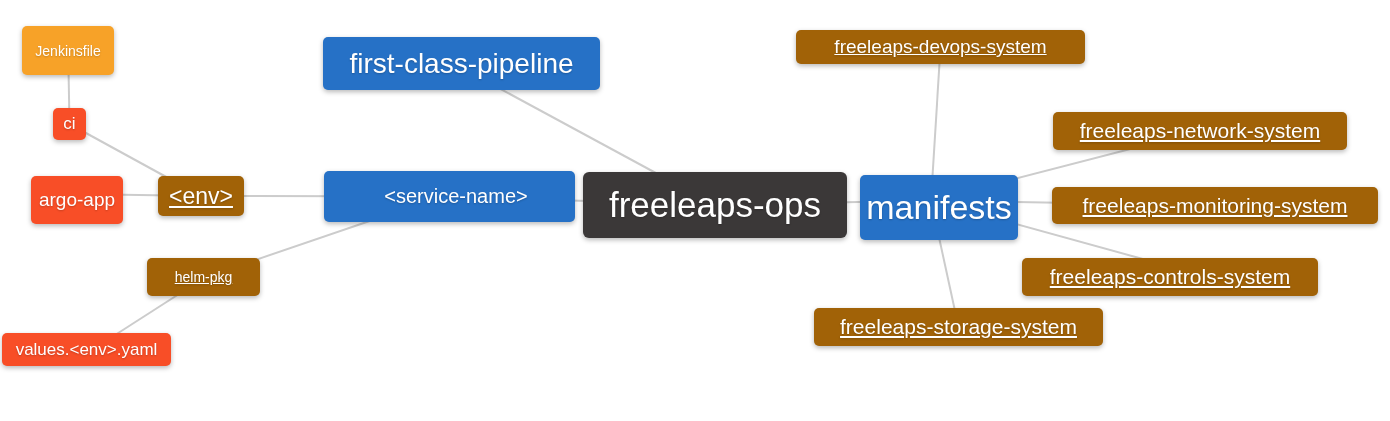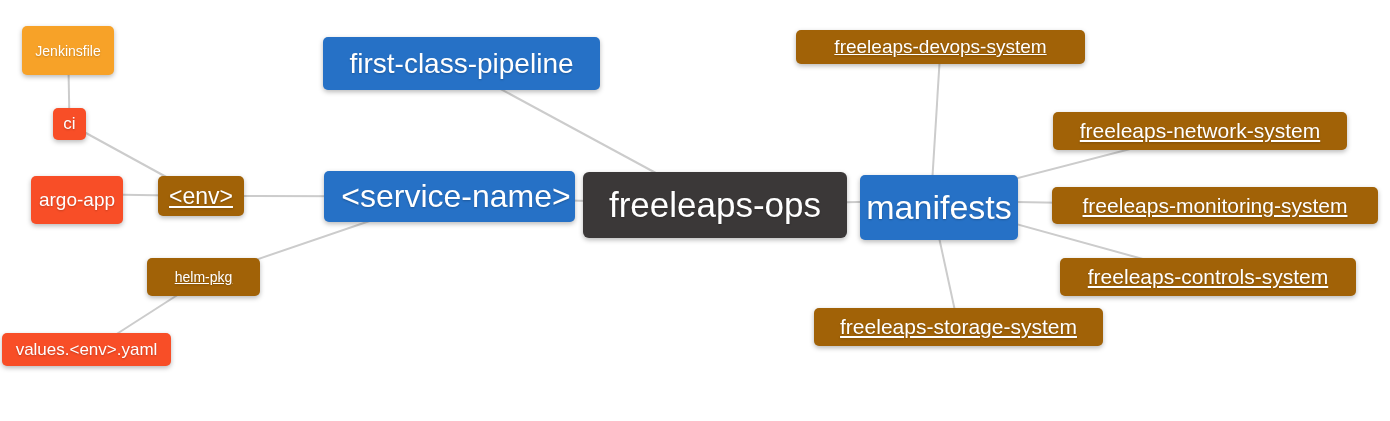--- a/index.html
+++ b/index.html
@@ -37,28 +37,28 @@
   .c-red    { background: #f84e27; }
   .c-orange { background: #f7a228; }
 
   
   .n-jenkinsfile          { left:22px;   top:26px;  width:92px;  height:49px; font-size:14px; }
   .n-ci                   { left:53px;   top:108px; width:33px;  height:32px; font-size:17px; }
   .n-argo-app             { left:31px;   top:176px; width:92px;  height:48px; font-size:19px; }
   .n-env                  { left:158px;  top:176px; width:86px;  height:40px; font-size:23px; }
   .n-helm-pkg             { left:147px;  top:258px; width:113px; height:38px; font-size:14px; }
   .n-values-env-yaml      { left:2px;    top:333px; width:169px; height:33px; font-size:17px; }
-  .n-service-name         { left:316px;  top:171px; width:251px; height:51px; font-size:32px;padding-left:13px; }
+  .n-service-name         { left:316px;  top:171px; width:251px; height:51px; font-size:20px;padding-left:13px; }
   .n-first-class-pipeline { left:315px;  top:37px;  width:277px; height:53px; font-size:28px; }
   .n-freeleaps-ops        { left:583px;  top:172px; width:264px; height:66px; font-size:35px; }
   .n-manifests            { left:852px;  top:175px; width:158px; height:65px; font-size:34px; }
   .n-devops-system        { left:796px;  top:30px;  width:289px; height:34px; font-size:19px; }
   .n-network-system       { left:1053px; top:112px; width:294px; height:38px; font-size:21px; }
   .n-monitoring-system    { left:1052px; top:187px; width:326px; height:37px; font-size:21px; }
-  .n-controls-system      { left:1060px; top:258px; width:296px; height:38px; font-size:21px; }
+  .n-controls-system      { left:1022px; top:258px; width:296px; height:38px; font-size:21px; }
   .n-storage-system       { left:814px;  top:308px; width:289px; height:38px; font-size:21px; }
 </style>
 </head>
 <body>
 
 <div class="canvas">
   <svg class="edge-layer">
       <line x1="68" y1="41.5" x2="69.5" y2="124" stroke="#cccccc" stroke-width="2"></line>
       <line x1="69.5" y1="124" x2="201" y2="196" stroke="#cccccc" stroke-width="2"></line>
       <line x1="77" y1="194" x2="201" y2="196" stroke="#cccccc" stroke-width="2"></line>

